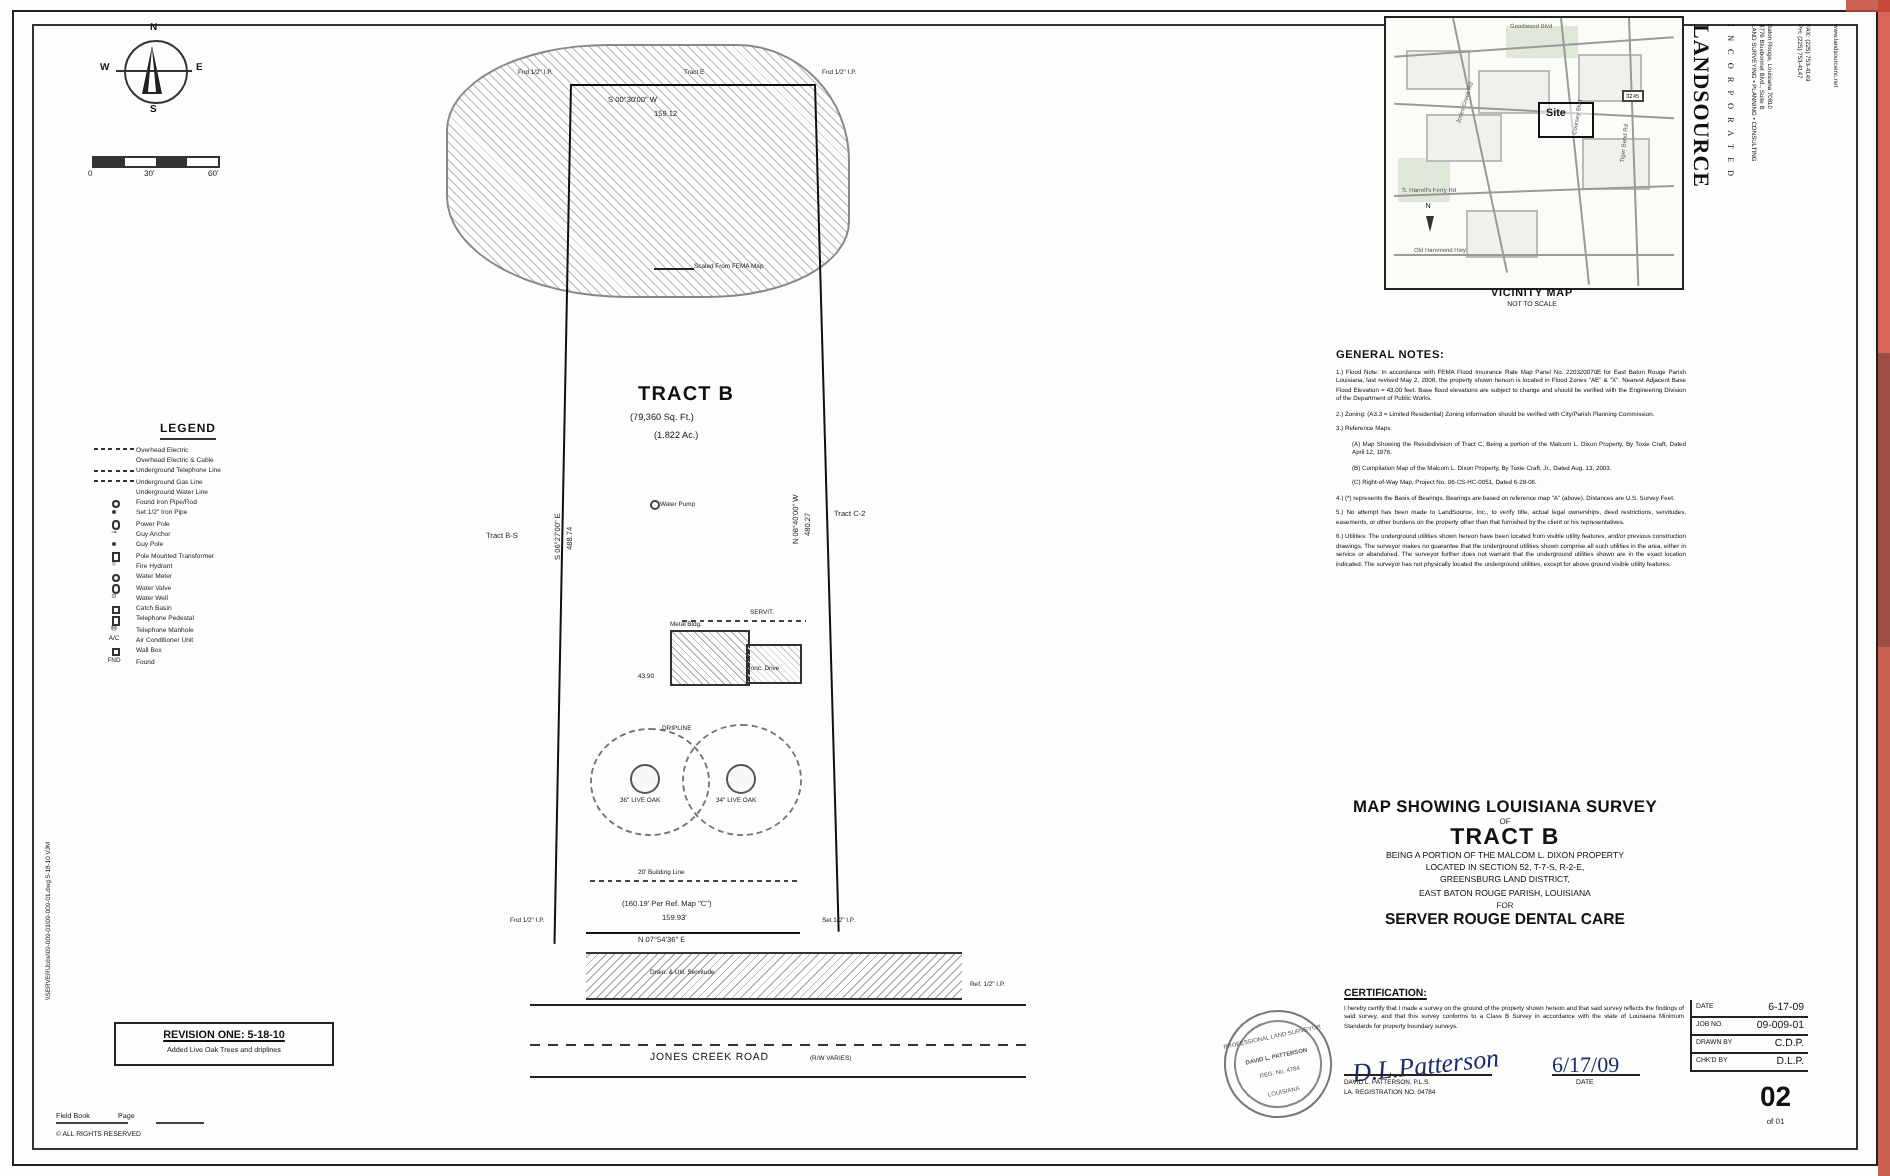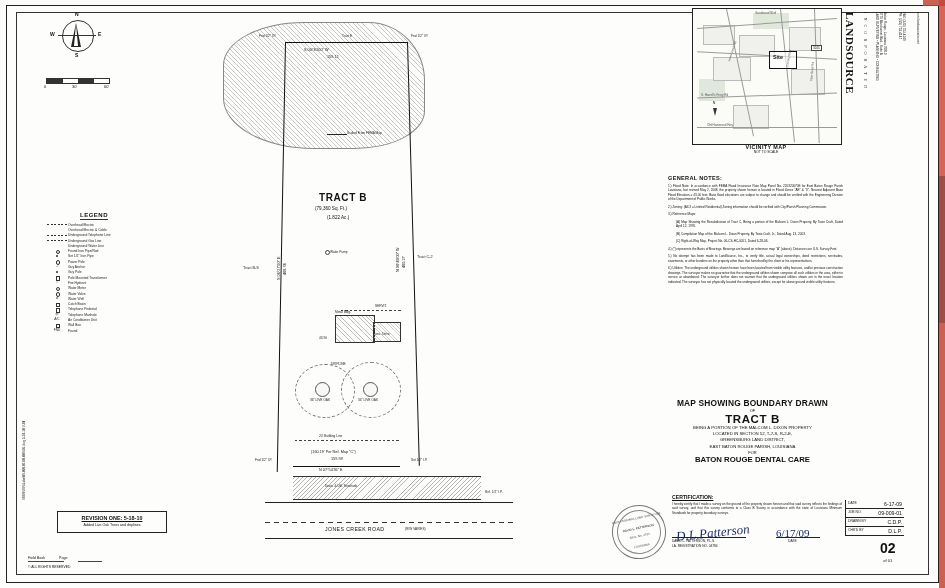--- a/index.html
+++ b/index.html
@@ -609,29 +609,29 @@
     <div class="p">3.)  Reference Maps:</div>
     <div class="p" style="padding-left:8px;">(A) Map Showing the Resubdivision of Tract C, Being a portion of the Malcom L. Dixon Property, By Toxie Craft, Dated April 12, 1976.</div>
     <div class="p" style="padding-left:8px;">(B) Compilation Map of the Malcom L. Dixon Property, By Toxie Craft, Jr., Dated Aug. 13, 2003.</div>
     <div class="p" style="padding-left:8px;">(C) Right-of-Way Map, Project No. 06-CS-HC-0051, Dated 6-28-06.</div>
     <div class="p">4.)  (*) represents the Basis of Bearings.  Bearings are based on reference map "A" (above).  Distances are U.S. Survey Feet.</div>
     <div class="p">5.)  No attempt has been made to LandSource, Inc., to verify title, actual legal ownerships, deed restrictions, servitudes, easements, or other burdens on the property other than that furnished by the client or his representatives.</div>
     <div class="p">6.)  Utilities:  The underground utilities shown hereon have been located from visible utility features, and/or previous construction drawings. The surveyor makes no guarantee that the underground utilities shown comprise all such utilities in the area, either in service or abandoned. The surveyor further does not warrant that the underground utilities shown are in the exact location indicated. The surveyor has not physically located the underground utilities, except for above ground visible utility features.</div>
   </div>
 
   <div id="titleblock">
-    <div class="l1">MAP SHOWING BOUNDARY DRAWN</div>
+    <div class="l1">MAP SHOWING LOUISIANA SURVEY</div>
     <div class="of">OF</div>
     <div class="l2">TRACT B</div>
     <div class="l3">BEING A PORTION OF THE MALCOM L. DIXON PROPERTY</div>
     <div class="l3">LOCATED IN SECTION 52, T-7-S, R-2-E,</div>
     <div class="l3">GREENSBURG LAND DISTRICT,</div>
     <div class="l3">EAST BATON ROUGE PARISH, LOUISIANA</div>
     <div class="of">FOR</div>
-    <div class="l4">BATON ROUGE DENTAL CARE</div>
+    <div class="l4">SERVER ROUGE DENTAL CARE</div>
   </div>
 
   <div id="seal">
     <div class="inner"></div>
     <div class="t" style="top:10px;">PROFESSIONAL LAND SURVEYOR</div>
     <div class="t" style="top:20px; font-weight:bold;">DAVID L. PATTERSON</div>
     <div class="t" style="top:28px;">REG. No. 4784</div>
     <div class="t" style="top:38px;">LOUISIANA</div>
   </div>
 

